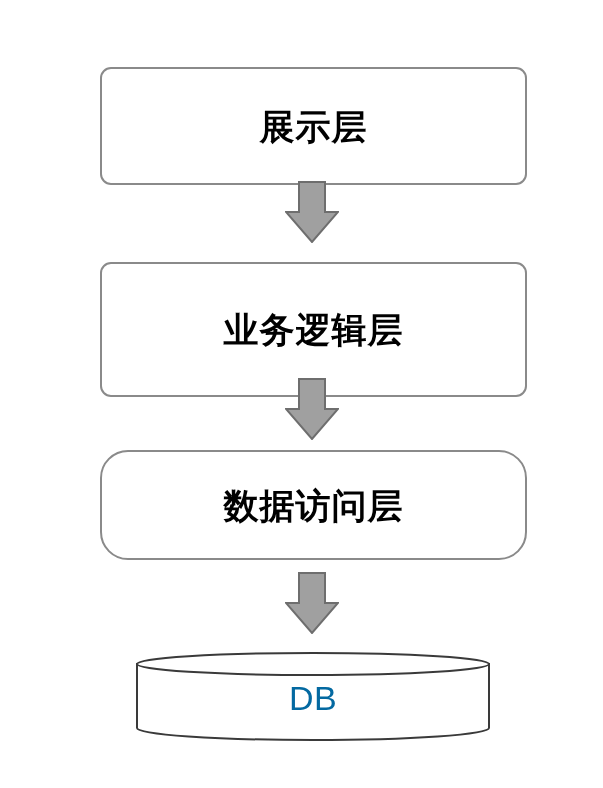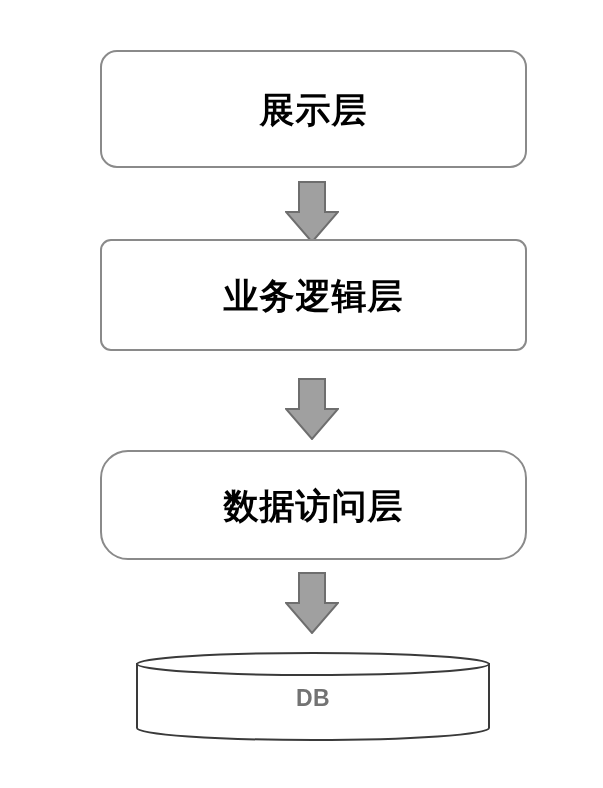--- a/index.html
+++ b/index.html
@@ -37,22 +37,22 @@
   .layer-box .layer-label {
     font-size: 35px;
     font-weight: bold;
     color: #000000;
     letter-spacing: 1px;
     line-height: 1;
     text-align: center;
     white-space: nowrap;
   }
 
-  #box-presentation { top: 50px;  height: 118px; border-radius: 17px; }
-  #box-business     { top: 239px; height: 112px; }
+  #box-presentation { top: 67px;  height: 118px; }
+  #box-business     { top: 262px; height: 135px; }
   #box-data-access  { top: 450px; height: 110px; border-radius: 28px; }
 
   
   .flow-arrow {
     position: absolute;
     left: 285px;
     width: 54px;
     height: 62px;
   }
   #arrow-1 { top: 181px; }
@@ -69,23 +69,23 @@
   }
   #db-label {
     position: absolute;
     left: 135px;
     top: 652px;
     width: 356px;
     height: 92px;
     display: flex;
     align-items: center;
     justify-content: center;
-    font-size: 23px;
-    font-weight: bold;
-    color: #737373;
+    font-size: 34px;
+    font-weight: normal;
+    color: #0369a1;
     letter-spacing: 0.5px;
     pointer-events: none;
   }
 </style>
 </head>
 <body>
 
 <div id="diagram">
 
   <div class="layer-box" id="box-presentation">

